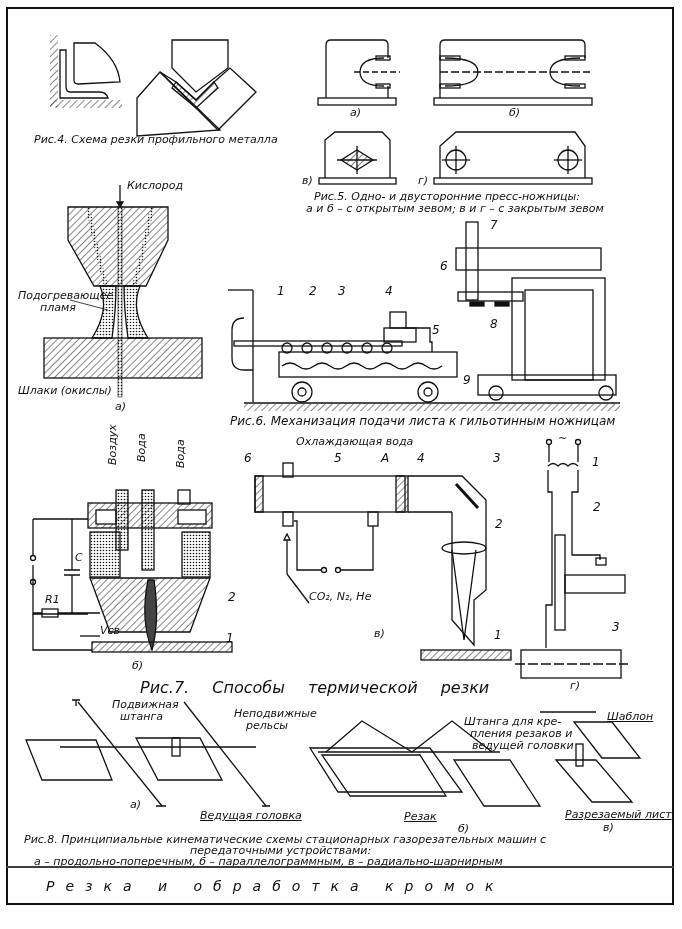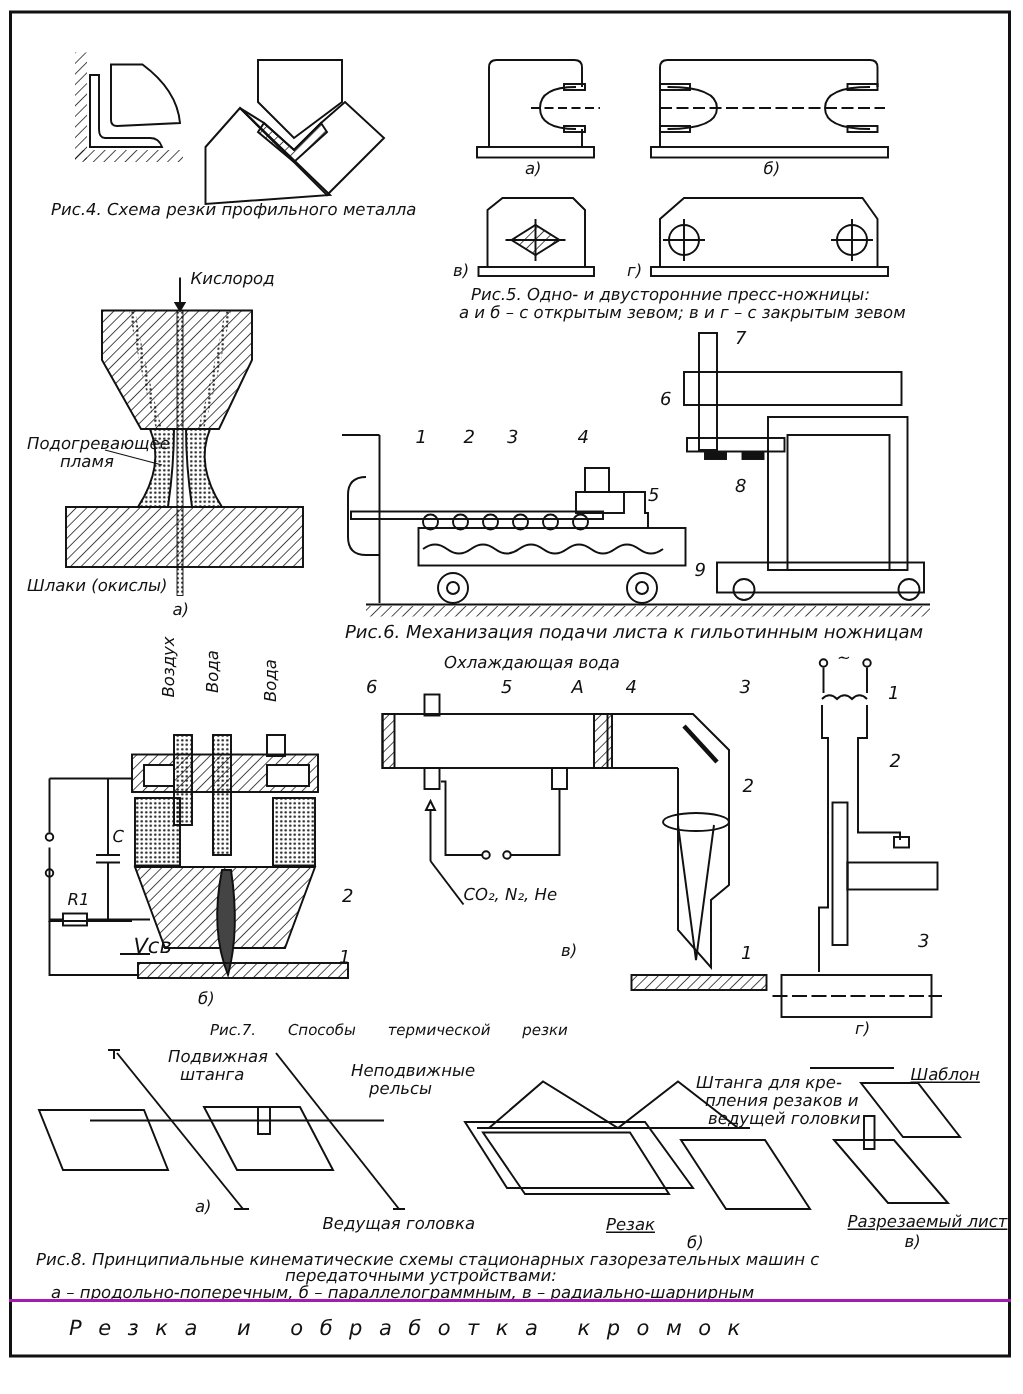--- a/index.html
+++ b/index.html
@@ -7,21 +7,21 @@
          font-family:"DejaVu Sans", sans-serif; color:#111; }
   .sheet { position:absolute; left:6px; top:7px; width:668px; height:898px;
            border:2px solid #111; box-sizing:border-box; }
   svg.drawing { position:absolute; left:0; top:0; }
   .lbl { position:absolute; font-style:italic; font-size:11px; line-height:12px;
          white-space:nowrap; color:#111; }
   .cap { position:absolute; font-style:italic; font-size:11px; line-height:12px;
          white-space:nowrap; color:#111; }
   .num { position:absolute; font-style:italic; font-size:12px; color:#111; }
   .title-row { position:absolute; left:6px; top:866px; width:668px; height:39px;
-               border-top:2px solid #a21caf; box-sizing:border-box; }
+               border-top:2px solid #404040; box-sizing:border-box; }
   .title-main { position:absolute; left:40px; top:10px; font-style:italic;
                 font-size:14px; letter-spacing:11px; }
   .title-sheet { position:absolute; right:0; top:0; width:115px; height:37px;
                  border-left:2px solid #111; box-sizing:border-box;
                  font-style:italic; font-size:14px; text-align:center; line-height:37px; }
 </style>
 </head>
 <body>
 
 <div class="sheet"></div>
@@ -225,21 +225,21 @@
 <div class="num" style="left:490px;top:218px;">7</div>
 <div class="num" style="left:490px;top:317px;">8</div>
 <div class="num" style="left:463px;top:373px;">9</div>
 <div class="cap" style="left:230px;top:415px;font-size:12px;">Рис.6. Механизация подачи листа к гильотинным ножницам</div>
 
 <div class="lbl" style="left:107px;top:465px;transform:rotate(-90deg);transform-origin:left top;">Воздух</div>
 <div class="lbl" style="left:136px;top:462px;transform:rotate(-90deg);transform-origin:left top;">Вода</div>
 <div class="lbl" style="left:175px;top:468px;transform:rotate(-90deg);transform-origin:left top;">Вода</div>
 <div class="lbl" style="left:75px;top:552px;">C</div>
 <div class="lbl" style="left:45px;top:594px;">R1</div>
-<div class="lbl" style="left:89px;top:625px;font-size:14px;">Vсв</div>
+<div class="lbl" style="left:100px;top:625px;font-size:11px;">Vсв</div>
 <div class="num" style="left:228px;top:590px;">2</div>
 <div class="num" style="left:226px;top:631px;">1</div>
 <div class="lbl" style="left:132px;top:660px;">б)</div>
 
 <div class="lbl" style="left:296px;top:436px;">Охлаждающая вода</div>
 <div class="num" style="left:244px;top:451px;">6</div>
 <div class="num" style="left:334px;top:451px;">5</div>
 <div class="num" style="left:381px;top:451px;">A</div>
 <div class="num" style="left:417px;top:451px;">4</div>
 <div class="num" style="left:493px;top:451px;">3</div>
@@ -247,28 +247,28 @@
 <div class="lbl" style="left:309px;top:591px;">CO₂, N₂, He</div>
 <div class="lbl" style="left:374px;top:628px;">в)</div>
 <div class="num" style="left:494px;top:628px;">1</div>
 
 <div class="lbl" style="left:558px;top:433px;font-style:normal;">~</div>
 <div class="num" style="left:592px;top:455px;">1</div>
 <div class="num" style="left:593px;top:500px;">2</div>
 <div class="num" style="left:612px;top:620px;">3</div>
 <div class="lbl" style="left:570px;top:680px;">г)</div>
 
-<div class="cap" style="left:140px;top:682px;font-size:10px;word-spacing:18px;">Рис.7. Способы термической резки</div>
+<div class="cap" style="left:140px;top:682px;font-size:16px;word-spacing:18px;">Рис.7. Способы термической резки</div>
 
 <div class="lbl" style="left:112px;top:699px;">Подвижная</div>
 <div class="lbl" style="left:120px;top:711px;">штанга</div>
 <div class="lbl" style="left:234px;top:708px;">Неподвижные</div>
 <div class="lbl" style="left:246px;top:720px;">рельсы</div>
 <div class="lbl" style="left:130px;top:799px;">а)</div>
-<div class="lbl" style="left:215px;top:810px;">Ведущая головка</div>
+<div class="lbl" style="left:200px;top:810px;text-decoration:underline;">Ведущая головка</div>
 
 <div class="lbl" style="left:464px;top:716px;">Штанга для кре-</div>
 <div class="lbl" style="left:470px;top:728px;">пления резаков и</div>
 <div class="lbl" style="left:472px;top:740px;">ведущей головки</div>
 <div class="lbl" style="left:404px;top:811px;text-decoration:underline;">Резак</div>
 <div class="lbl" style="left:458px;top:823px;">б)</div>
 
 <div class="lbl" style="left:607px;top:711px;text-decoration:underline;">Шаблон</div>
 <div class="lbl" style="left:565px;top:809px;text-decoration:underline;">Разрезаемый лист</div>
 <div class="lbl" style="left:603px;top:822px;">в)</div>

